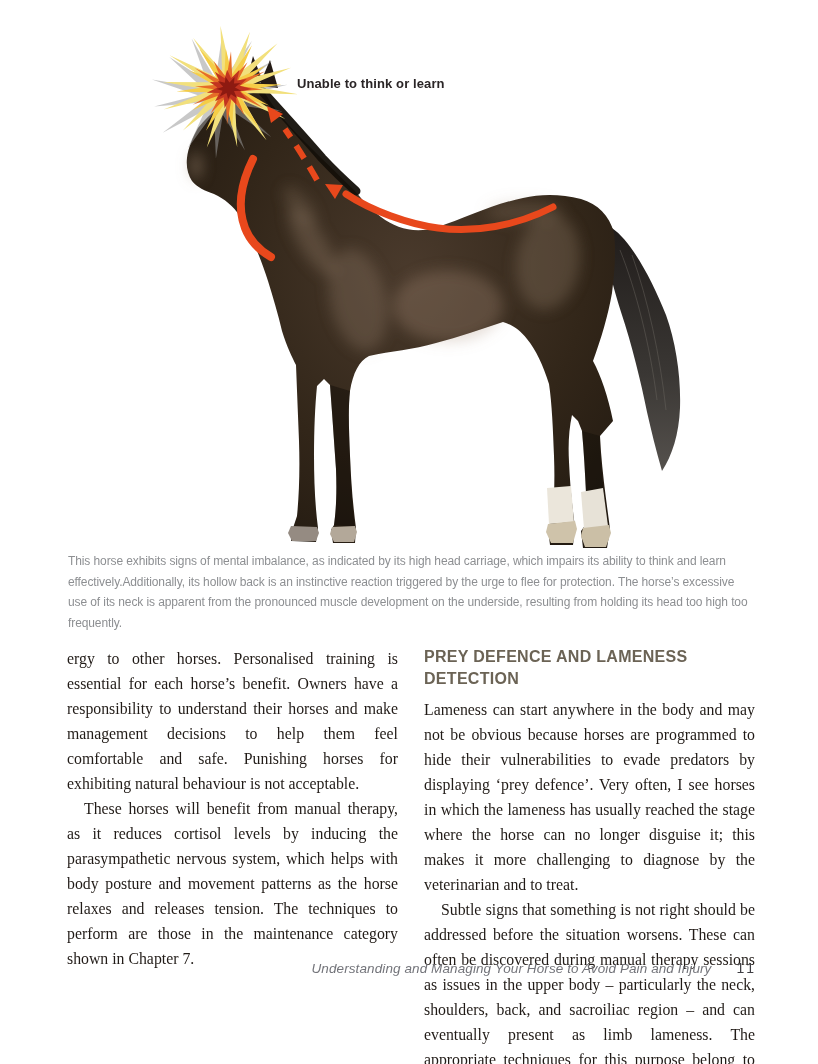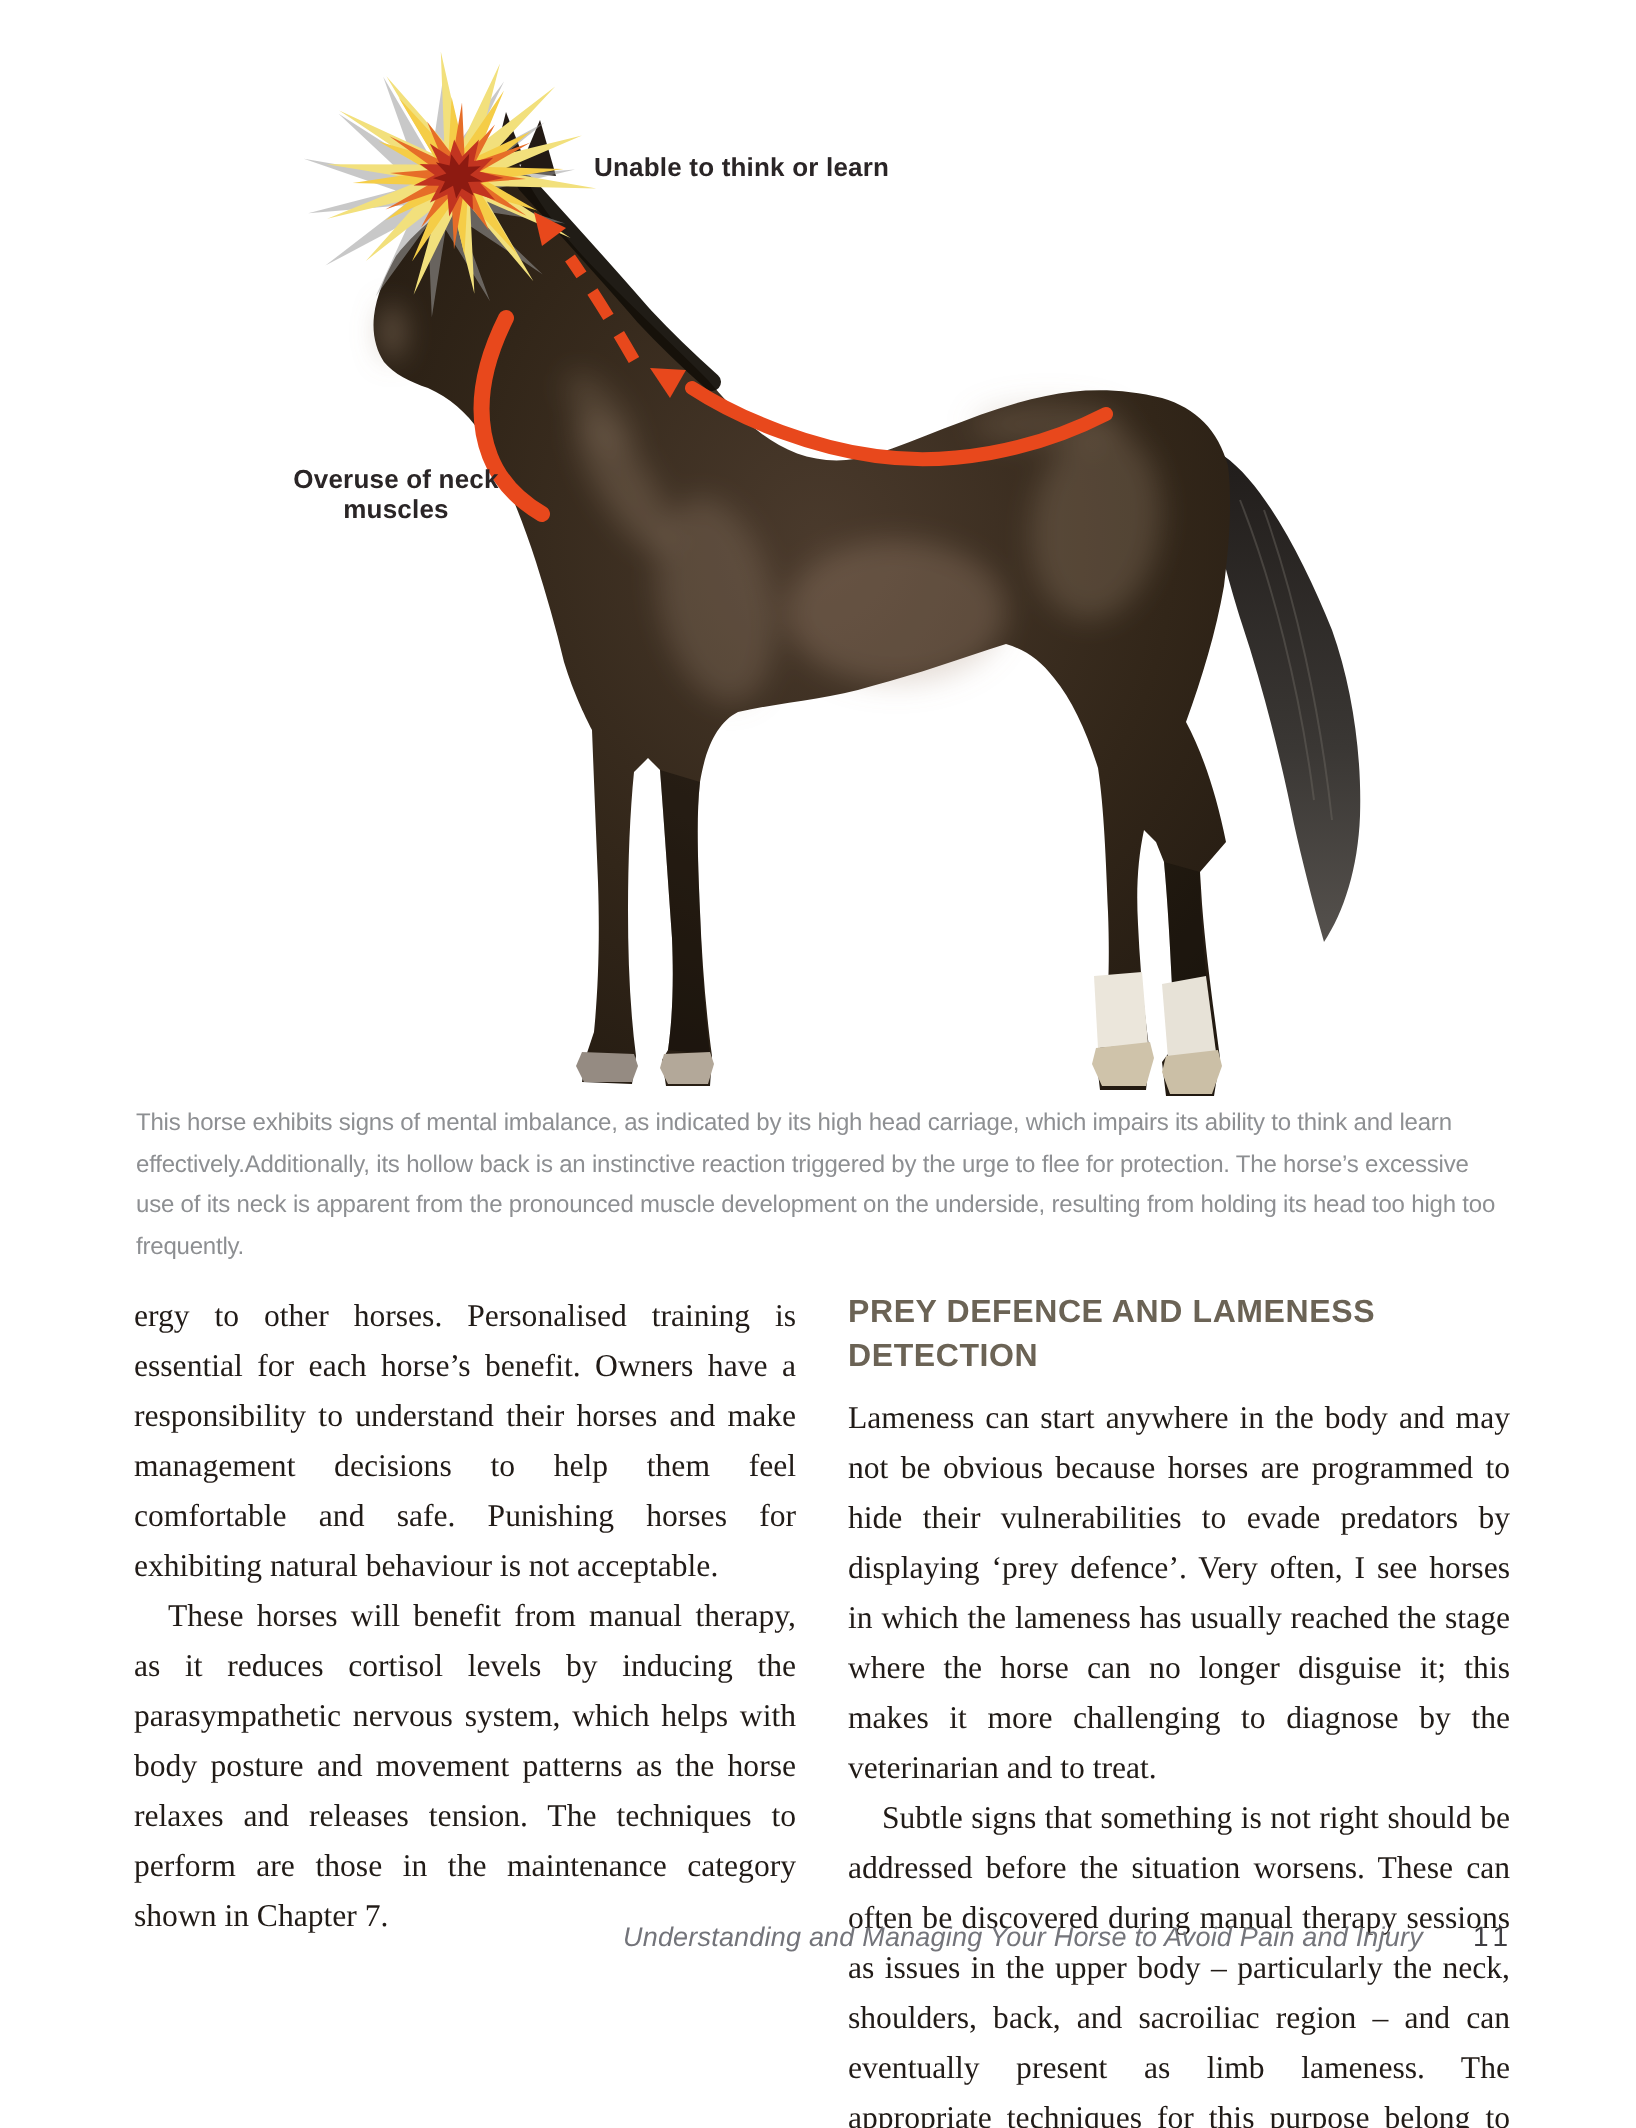--- a/index.html
+++ b/index.html
@@ -126,21 +126,20 @@
       <g>
         <path id="arc-neck" d="M 253,159 C 241,183 237,207 245,228 C 250,241 259,250 271,257" fill="none" stroke-width="8" stroke-linecap="round" stroke="#e8481c"></path>
         <path id="arrow-dashed" d="M 317,180 Q 301,152 285,129" fill="none" stroke-width="6" stroke-linecap="butt" stroke-dasharray="15 10" stroke="#e8481c"></path>
         <polygon points="267,106 283,114 271,123" fill="#e8481c"></polygon>
         <path id="arrow-back" d="M 553,207 C 516,226 474,233 438,228 C 408,224 372,211 346,194" fill="none" stroke-width="7" stroke-linecap="round" stroke="#e8481c"></path>
         <polygon points="325,184 343,185 335,199" fill="#e8481c"></polygon>
       </g>
     </svg>
 
     <div class="fig-label" id="label-unable" style="left:297px;top:76px;">Unable to think or learn</div>
-    <div class="fig-label" id="label-overuse" style="left:138px;top:232px;">Overuse of neck muscles</div>
   </div>
 
   <div id="caption">This horse exhibits signs of mental imbalance, as indicated by its high head carriage, which impairs its ability to think and learn effectively.Additionally, its hollow back is an instinctive reaction triggered by the urge to flee for protection. The horse’s excessive use of its neck is apparent from the pronounced muscle development on the underside, resulting from holding its head too high too frequently.</div>
 
   <div id="columns">
     <div class="col" id="col-left">
       <p>ergy to other horses. Personalised training is essential for each horse’s benefit. Owners have a responsibility to understand their horses and make management decisions to help them feel comfortable and safe. Punishing horses for exhibiting natural behaviour is not acceptable.</p>
       <p class="indent">These horses will benefit from manual therapy, as it reduces cortisol levels by inducing the parasympathetic nervous system, which helps with body posture and movement patterns as the horse relaxes and releases tension. The techniques to perform are those in the maintenance category shown in Chapter 7.</p>
     </div>
     <div class="col" id="col-right">

